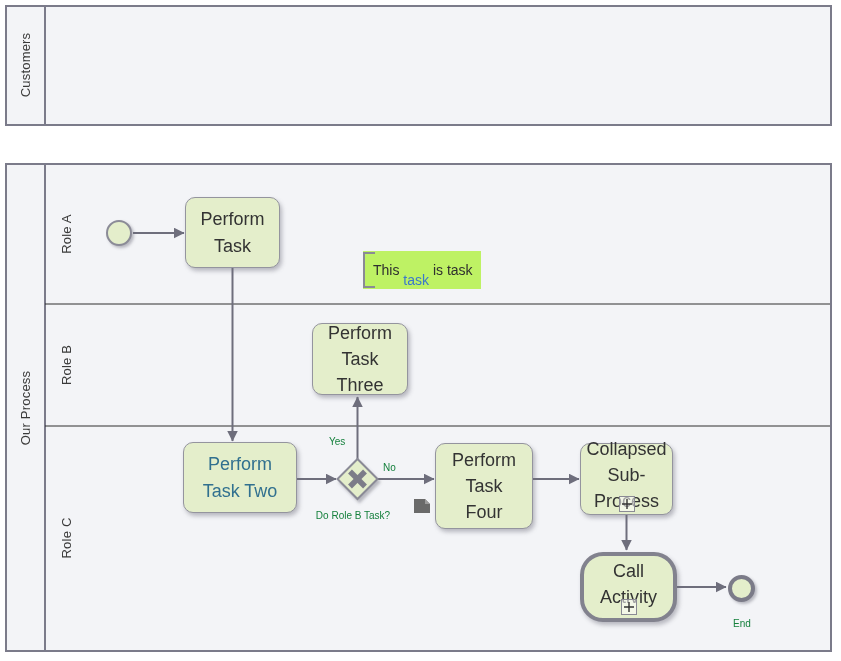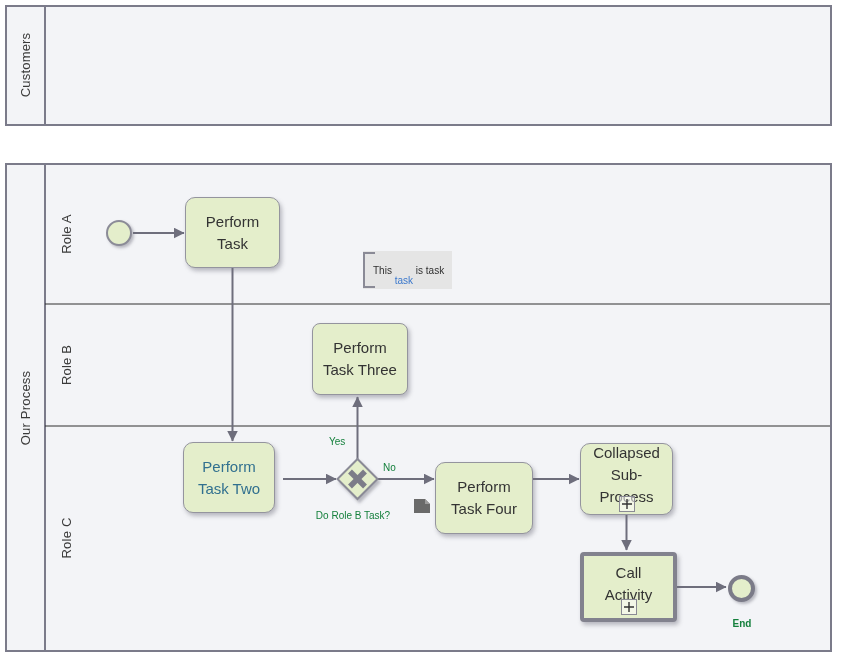--- a/index.html
+++ b/index.html
@@ -15,40 +15,40 @@
           font-size:13px;color:#3a3a3a;letter-spacing:.2px;}
 
   
   #overlay{position:absolute;left:0;top:0;width:841px;height:661px;z-index:3;pointer-events:none;}
 
   
   .node{position:absolute;z-index:4;box-sizing:border-box;}
   .task{background:#e4eecb;border:1.5px solid #94949e;border-radius:10px;
         box-shadow:2px 3px 4px rgba(110,110,125,.45);
         display:flex;align-items:center;justify-content:center;text-align:center;
-        font-size:15px;line-height:1.45;color:#333;padding:0 10px;}
+        font-size:18px;line-height:1.45;color:#333;padding:0 10px;}
   .task--tight{padding:0 3px;}
   .task--link{color:#31708f;}
-  .task--thick{border:4px solid #82828e;border-radius:4px;}
+  .task--thick{border:4px solid #82828e;border-radius:23px;}
 
   .event{border-radius:50%;background:#e4eecb;box-shadow:2px 2px 3px rgba(110,110,125,.45);}
   .event--start{border:2px solid #8b8b97;}
   .event--end{border:4px solid #7b7b88;}
 
   .plus-marker{position:absolute;left:50%;transform:translateX(-50%);width:16px;height:16px;
                border:1px solid #8a8a94;background:rgba(255,255,255,.55);box-sizing:border-box;
                display:flex;align-items:center;justify-content:center;}
   .plus-marker svg{display:block;}
 
   .flow-label{position:absolute;z-index:5;font-size:10px;color:#15803d;white-space:nowrap;}
   .center{transform:translate(-50%,-50%);}
 
   
-  .annotation{position:absolute;z-index:5;background:#e5e5e5;height:38px;display:flex;align-items:center;
-              padding-left:10px;padding-right:8px;font-size:10px;color:#2f2f2f;white-space:pre;}
+  .annotation{position:absolute;z-index:5;background:#bef264;height:38px;display:flex;align-items:center;
+              padding-left:10px;padding-right:8px;font-size:14px;color:#2f2f2f;white-space:pre;}
   .annotation .bracket{position:absolute;left:0;top:1px;bottom:1px;width:12px;
               border-left:2px solid #8a8a96;border-top:2px solid #8a8a96;border-bottom:2px solid #8a8a96;
               box-sizing:border-box;}
   .annotation .link{color:#3b78cc;cursor:pointer;margin-top:20px;}
 
   .doc-icon{position:absolute;z-index:5;}
 </style>
 </head>
 <body>
 
@@ -109,38 +109,38 @@
 
   <div class="node task" style="left:185px;top:197px;width:95px;height:71px;">
     <span>Perform Task</span>
   </div>
 
   <div class="annotation" style="left:363px;top:251px;">
     <span class="bracket"></span>
     <span>This </span><span class="link">task</span><span> is task</span>
   </div>
 
-  <div class="node task task--link" style="left:183px;top:442px;width:92px;height:71px;text-align:center;">
+  <div class="node task task--link" style="left:183px;top:442px;width:114px;height:71px;text-align:center;">
     <span>Perform Task Two</span>
   </div>
 
-  <div class="node task" style="left:312px;top:323px;width:96px;height:72px;border-radius:8px;">
+  <div class="node task" style="left:312px;top:323px;width:96px;height:72px;">
     <span>Perform Task Three</span>
   </div>
 
   <span class="flow-label" style="left:329px;top:436px;">Yes</span>
   <span class="flow-label" style="left:383px;top:462px;">No</span>
   <span class="flow-label center" style="left:353px;top:515px;">Do Role B Task?</span>
 
   <svg class="doc-icon" style="left:414px;top:499px;" width="17" height="15" viewBox="0 0 17 15">
     <polygon points="0,0 11,0 16,5 16,14 0,14" fill="#6a6a6a"></polygon>
     <polygon points="11,0 11,5 16,5" fill="#9c9c9c"></polygon>
   </svg>
 
-  <div class="node task" style="left:435px;top:443px;width:98px;height:72px;margin-top:19px;">
+  <div class="node task" style="left:435px;top:443px;width:98px;height:86px;">
     <span>Perform Task Four</span>
   </div>
 
   <div class="node task task--tight" style="left:580px;top:443px;width:93px;height:72px;">
     <span style="margin-bottom:8px;">Collapsed Sub-Process</span>
     <span class="plus-marker" style="bottom:2px;">
       <svg width="10" height="10" viewBox="0 0 10 10">
           <path d="M5,0 V10 M0,5 H10" stroke="#333" stroke-width="1.4" fill="none"></path>
         </svg>
     </span>
@@ -149,15 +149,15 @@
   <div class="node task task--thick" style="left:580px;top:552px;width:97px;height:70px;">
     <span style="margin-bottom:6px;">Call Activity</span>
     <span class="plus-marker" style="bottom:3px;">
       <svg width="10" height="10" viewBox="0 0 10 10">
           <path d="M5,0 V10 M0,5 H10" stroke="#333" stroke-width="1.4" fill="none"></path>
         </svg>
     </span>
   </div>
 
   <div class="node event event--end" style="left:728px;top:575px;width:27px;height:27px;"></div>
-  <span class="flow-label center" style="left:742px;top:623px;font-weight:bold;">End</span>
+  <span class="flow-label center" style="left:742px;top:623px;">End</span>
 
 </div>
 
 </body></html>

